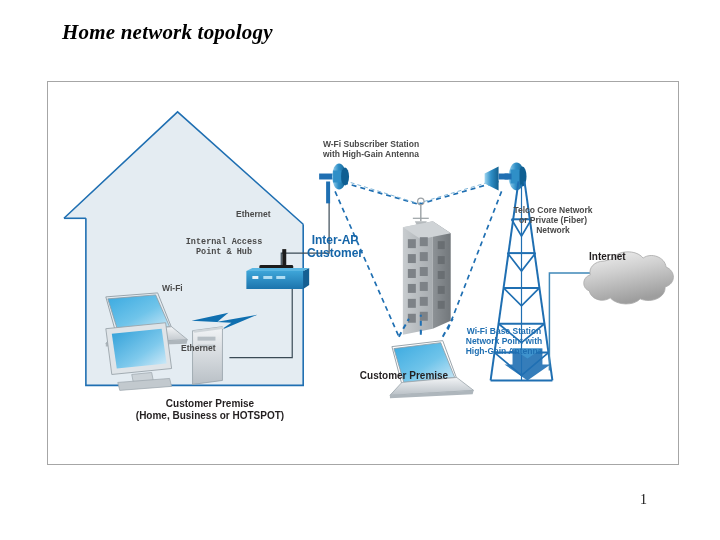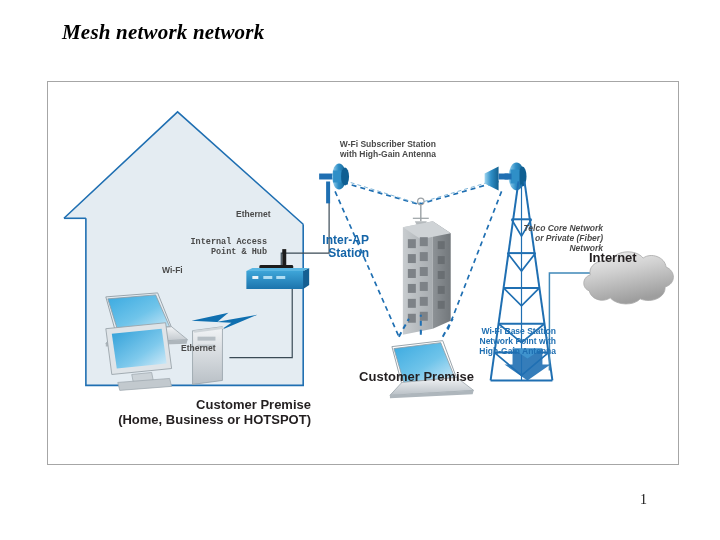--- a/index.html
+++ b/index.html
@@ -71,31 +71,31 @@
     font-weight: bold;
   }
   .lbl-blue-big {
     color: #1565a8;
     font-size: 12px;
     font-weight: bold;
     line-height: 1.1;
   }
   .lbl-dark {
     color: #231f20;
-    font-size: 13px;
-    font-weight: bold;
-  }
-  .center { text-align: right; }
+    font-size: 10px;
+    font-weight: bold;
+  }
+  .center { text-align: center; }
 </style>
 </head>
 <body>
 
 <div id="slide">
 
-  <div id="slide-title">Mesh network network</div>
+  <div id="slide-title">Home network topology</div>
 
   <div id="diagram-frame">
 
     <svg id="diagram-canvas" viewBox="0 0 632 384" preserveAspectRatio="none">
 
       <defs>
         <linearGradient id="gradScreen" x1="0" y1="0" x2="1" y2="1">
           <stop offset="0%" stop-color="#39a9e0"></stop>
           <stop offset="55%" stop-color="#6fc4ea"></stop>
           <stop offset="100%" stop-color="#cfe9f7"></stop>
@@ -310,28 +310,28 @@
     </svg>
 
     <div class="lbl lbl-gray center" style="left:258px; top:58px; width:130px;">W-Fi Subscriber Station
 with High-Gain Antenna</div>
 
     <div class="lbl lbl-gray" style="left:188px; top:128px;">Ethernet</div>
 
     <div class="lbl lbl-gray center" style="left:133px; top:156px; width:86px;font-family:Liberation Mono, monospace;">Internal Access
 Point &amp; Hub</div>
 
-    <div class="lbl lbl-gray" style="left:114px; top:184px;">Wi-Fi</div>
+    <div class="lbl lbl-gray" style="left:114px; top:202px;">Wi-Fi</div>
 
     <div class="lbl lbl-gray" style="left:133px; top:262px;">Ethernet</div>
 
     <div class="lbl lbl-blue-big center" style="left:253px; top:152px; width:68px;">Inter-AP
-Station</div>
-
-    <div class="lbl lbl-gray center" style="left:455px; top:142px; width:100px;font-style:italic;">Telco Core Network
+Customer</div>
+
+    <div class="lbl lbl-gray center" style="left:455px; top:124px; width:100px;">Telco Core Network
 or Private (Fiber)
 Network</div>
 
     <div class="lbl lbl-dark" style="left:541px; top:169px;">Internet</div>
 
     <div class="lbl lbl-blue center" style="left:404px; top:245px; width:104px;">Wi-Fi Base Station
 Network Point with
 High-Gain Antenna</div>
 
     <div class="lbl lbl-dark center" style="left:286px; top:288px; width:140px;">Customer Premise</div>

